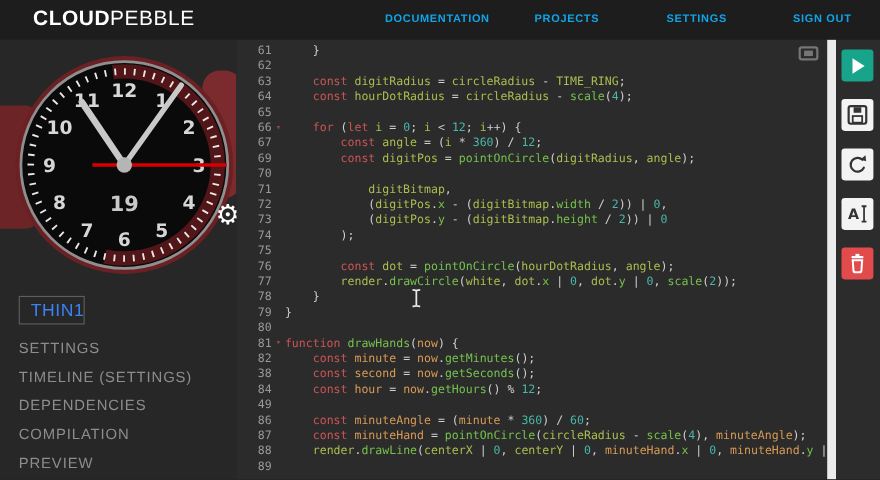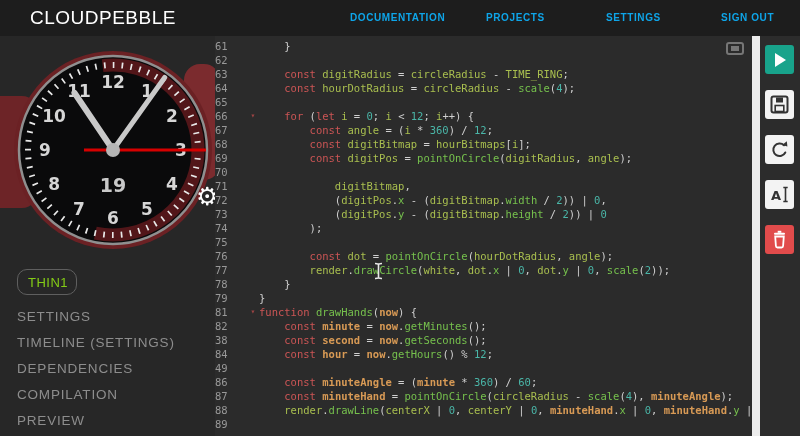--- a/index.html
+++ b/index.html
@@ -3,45 +3,45 @@
 <meta charset="utf-8">
 <style>
   * { margin:0; padding:0; box-sizing:border-box; }
   html,body { width:800px; height:436px; overflow:hidden; background:#272727;
               font-family:"Liberation Sans", sans-serif; }
   .app { position:relative; width:800px; height:436px; background:#272727; overflow:hidden; }
 
   
   .topnav { position:absolute; left:0; top:0; width:800px; height:36px; background:#1d1d1d; z-index:30; }
   .logo { position:absolute; left:30px; top:0; line-height:36px; font-size:19px; color:#fff; cursor:pointer; letter-spacing:.5px; }
-  .logo-b { font-weight:400; }
+  .logo-b { font-weight:700; }
   .logo-l { font-weight:300; }
   .navlink { position:absolute; top:0; line-height:36px; font-size:10px; font-weight:700;
              letter-spacing:.6px; color:#0ea5e9; cursor:pointer; text-decoration:none; }
   .nl-0 { left:350px; } .nl-1 { left:486px; } .nl-2 { left:606px; } .nl-3 { left:721px;text-align:center; }
 
   
   .sidebar { position:absolute; left:0; top:36px; width:215px; height:400px; background:#272727; overflow:hidden; }
   .watchsvg { position:absolute; left:0; top:2px; }
   .gear { position:absolute; left:196px; top:148px; font-size:25px; color:#ffffff; cursor:pointer; z-index:5; line-height:1; }
   .project-tab { position:absolute; left:17px; top:233px; width:60px; height:26px; border:1px solid #5f5f5f;
-                 border-radius:10px; color:#84cc16; font-size:13px; line-height:25px; padding-left:10px;
+                 border-radius:0; color:#3b82f6; font-size:16px; line-height:25px; padding-left:10px;
                  letter-spacing:.5px; cursor:pointer; }
   .side-menu { position:absolute; left:17px; top:268px; }
   .side-item { height:26px; line-height:26px; font-size:13.5px; color:#8d8d8d; letter-spacing:.8px; cursor:pointer; }
 
   
   .editor { position:absolute; left:215px; top:36px; width:537px; height:400px; background:#2b2b2b; overflow:hidden; }
   .code-lines { position:absolute; left:0; top:3px; width:100%; }
   .cl { display:flex; height:14px; line-height:14px; font-family:"DejaVu Sans Mono", monospace; font-size:10.5px; white-space:pre; }
-  .ln { width:32px; text-align:left; color:#999999; flex:0 0 32px; }
+  .ln { width:32px; text-align:right; color:#999999; flex:0 0 32px; }
   .fold { width:12px; flex:0 0 12px; text-align:center; color:#9e4444; font-size:8px; line-height:14px; }
   .ct { white-space:pre; }
   .tk-p { color:#d0d0d0; } .tk-k { color:#cc5555; } .tk-v { color:#a9bf4f; }
-  .tk-f { color:#76c14d; } .tk-n { color:#4ab6a8; } .tk-o { color:#d89a55;font-weight:bold; }
+  .tk-f { color:#76c14d; } .tk-n { color:#4ab6a8; } .tk-o { color:#d89a55; }
   .fullscreen-icon { position:absolute; left:511px; top:6px; width:18px; height:13px; border:2px solid #767676;
                      border-radius:3px; cursor:pointer; }
   .fullscreen-icon span { display:block; width:8px; height:5px; background:#767676; margin:2px auto 0 auto; }
   .ibeam { position:absolute; left:158px; top:226px; z-index:6; }
 
   
   .scrollbar { position:absolute; left:752px; top:36px; width:8px; height:400px; background:#ececec; cursor:pointer; }
 
   
   .toolbar { position:absolute; left:760px; top:36px; width:40px; height:400px; background:#2c2c2c; }
@@ -114,32 +114,32 @@
 
   <main class="editor">
     <div id="code" class="code-lines">
         <div class="cl"><span class="ln">61</span><span class="fold"></span><span class="ct"><span class="tk-p">    }</span></span></div>
         <div class="cl"><span class="ln">62</span><span class="fold"></span><span class="ct"></span></div>
         <div class="cl"><span class="ln">63</span><span class="fold"></span><span class="ct"><span class="tk-p">    </span><span class="tk-k">const</span><span class="tk-p"> </span><span class="tk-v">digitRadius</span><span class="tk-p"> = </span><span class="tk-v">circleRadius</span><span class="tk-p"> - </span><span class="tk-v">TIME_RING</span><span class="tk-p">;</span></span></div>
         <div class="cl"><span class="ln">64</span><span class="fold"></span><span class="ct"><span class="tk-p">    </span><span class="tk-k">const</span><span class="tk-p"> </span><span class="tk-v">hourDotRadius</span><span class="tk-p"> = </span><span class="tk-v">circleRadius</span><span class="tk-p"> - </span><span class="tk-f">scale</span><span class="tk-p">(</span><span class="tk-n">4</span><span class="tk-p">);</span></span></div>
         <div class="cl"><span class="ln">65</span><span class="fold"></span><span class="ct"></span></div>
         <div class="cl"><span class="ln">66</span><span class="fold">▾</span><span class="ct"><span class="tk-p">    </span><span class="tk-k">for</span><span class="tk-p"> (</span><span class="tk-k">let</span><span class="tk-p"> </span><span class="tk-v">i</span><span class="tk-p"> = </span><span class="tk-n">0</span><span class="tk-p">; </span><span class="tk-v">i</span><span class="tk-p"> &lt; </span><span class="tk-n">12</span><span class="tk-p">; </span><span class="tk-v">i</span><span class="tk-p">++) {</span></span></div>
         <div class="cl"><span class="ln">67</span><span class="fold"></span><span class="ct"><span class="tk-p">        </span><span class="tk-k">const</span><span class="tk-p"> </span><span class="tk-v">angle</span><span class="tk-p"> = (</span><span class="tk-v">i</span><span class="tk-p"> * </span><span class="tk-n">360</span><span class="tk-p">) / </span><span class="tk-n">12</span><span class="tk-p">;</span></span></div>
-        <div class="cl"><span class="ln">68</span><span class="fold"></span><span class="ct"><span class="tk-p">        </span><span class="tk-k">const</span><span class="tk-p"> </span><span class="tk-v">digitBitmap</span><span class="tk-p"> = </span><span class="tk-v">hourBitmaps</span><span class="tk-p">[</span><span class="tk-v">i</span><span class="tk-p">];</span></span></div>
         <div class="cl"><span class="ln">69</span><span class="fold"></span><span class="ct"><span class="tk-p">        </span><span class="tk-k">const</span><span class="tk-p"> </span><span class="tk-v">digitPos</span><span class="tk-p"> = </span><span class="tk-f">pointOnCircle</span><span class="tk-p">(</span><span class="tk-v">digitRadius</span><span class="tk-p">, </span><span class="tk-v">angle</span><span class="tk-p">);</span></span></div>
         <div class="cl"><span class="ln">70</span><span class="fold"></span></div>
         <div class="cl"><span class="ln">71</span><span class="fold"></span><span class="ct"><span class="tk-p">            </span><span class="tk-v">digitBitmap</span><span class="tk-p">,</span></span></div>
         <div class="cl"><span class="ln">72</span><span class="fold"></span><span class="ct"><span class="tk-p">            (</span><span class="tk-v">digitPos</span><span class="tk-p">.</span><span class="tk-f">x</span><span class="tk-p"> - (</span><span class="tk-v">digitBitmap</span><span class="tk-p">.</span><span class="tk-f">width</span><span class="tk-p"> / </span><span class="tk-n">2</span><span class="tk-p">)) | </span><span class="tk-n">0</span><span class="tk-p">,</span></span></div>
         <div class="cl"><span class="ln">73</span><span class="fold"></span><span class="ct"><span class="tk-p">            (</span><span class="tk-v">digitPos</span><span class="tk-p">.</span><span class="tk-f">y</span><span class="tk-p"> - (</span><span class="tk-v">digitBitmap</span><span class="tk-p">.</span><span class="tk-f">height</span><span class="tk-p"> / </span><span class="tk-n">2</span><span class="tk-p">)) | </span><span class="tk-n">0</span></span></div>
         <div class="cl"><span class="ln">74</span><span class="fold"></span><span class="ct"><span class="tk-p">        );</span></span></div>
         <div class="cl"><span class="ln">75</span><span class="fold"></span><span class="ct"></span></div>
         <div class="cl"><span class="ln">76</span><span class="fold"></span><span class="ct"><span class="tk-p">        </span><span class="tk-k">const</span><span class="tk-p"> </span><span class="tk-v">dot</span><span class="tk-p"> = </span><span class="tk-f">pointOnCircle</span><span class="tk-p">(</span><span class="tk-v">hourDotRadius</span><span class="tk-p">, </span><span class="tk-v">angle</span><span class="tk-p">);</span></span></div>
         <div class="cl"><span class="ln">77</span><span class="fold"></span><span class="ct"><span class="tk-p">        </span><span class="tk-v">render</span><span class="tk-p">.</span><span class="tk-f">drawCircle</span><span class="tk-p">(</span><span class="tk-v">white</span><span class="tk-p">, </span><span class="tk-v">dot</span><span class="tk-p">.</span><span class="tk-f">x</span><span class="tk-p"> | </span><span class="tk-n">0</span><span class="tk-p">, </span><span class="tk-v">dot</span><span class="tk-p">.</span><span class="tk-f">y</span><span class="tk-p"> | </span><span class="tk-n">0</span><span class="tk-p">, </span><span class="tk-f">scale</span><span class="tk-p">(</span><span class="tk-n">2</span><span class="tk-p">));</span></span></div>
         <div class="cl"><span class="ln">78</span><span class="fold"></span><span class="ct"><span class="tk-p">    }</span></span></div>
         <div class="cl"><span class="ln">79</span><span class="fold"></span><span class="ct"><span class="tk-p">}</span></span></div>
+        <div class="cl"><span class="ln">80</span><span class="fold"></span><span class="ct"></span></div>
         <div class="cl"><span class="ln">81</span><span class="fold">▾</span><span class="ct"><span class="tk-k">function</span><span class="tk-p"> </span><span class="tk-f">drawHands</span><span class="tk-p">(</span><span class="tk-o">now</span><span class="tk-p">) {</span></span></div>
         <div class="cl"><span class="ln">82</span><span class="fold"></span><span class="ct"><span class="tk-p">    </span><span class="tk-k">const</span><span class="tk-p"> </span><span class="tk-o">minute</span><span class="tk-p"> = </span><span class="tk-o">now</span><span class="tk-p">.</span><span class="tk-f">getMinutes</span><span class="tk-p">();</span></span></div>
         <div class="cl"><span class="ln">38</span><span class="fold"></span><span class="ct"><span class="tk-p">    </span><span class="tk-k">const</span><span class="tk-p"> </span><span class="tk-o">second</span><span class="tk-p"> = </span><span class="tk-o">now</span><span class="tk-p">.</span><span class="tk-f">getSeconds</span><span class="tk-p">();</span></span></div>
         <div class="cl"><span class="ln">84</span><span class="fold"></span><span class="ct"><span class="tk-p">    </span><span class="tk-k">const</span><span class="tk-p"> </span><span class="tk-o">hour</span><span class="tk-p"> = </span><span class="tk-o">now</span><span class="tk-p">.</span><span class="tk-f">getHours</span><span class="tk-p">() % </span><span class="tk-n">12</span><span class="tk-p">;</span></span></div>
         <div class="cl"><span class="ln">49</span><span class="fold"></span><span class="ct"></span></div>
         <div class="cl"><span class="ln">86</span><span class="fold"></span><span class="ct"><span class="tk-p">    </span><span class="tk-k">const</span><span class="tk-p"> </span><span class="tk-o">minuteAngle</span><span class="tk-p"> = (</span><span class="tk-o">minute</span><span class="tk-p"> * </span><span class="tk-n">360</span><span class="tk-p">) / </span><span class="tk-n">60</span><span class="tk-p">;</span></span></div>
         <div class="cl"><span class="ln">87</span><span class="fold"></span><span class="ct"><span class="tk-p">    </span><span class="tk-k">const</span><span class="tk-p"> </span><span class="tk-o">minuteHand</span><span class="tk-p"> = </span><span class="tk-f">pointOnCircle</span><span class="tk-p">(</span><span class="tk-v">circleRadius</span><span class="tk-p"> - </span><span class="tk-f">scale</span><span class="tk-p">(</span><span class="tk-n">4</span><span class="tk-p">), </span><span class="tk-o">minuteAngle</span><span class="tk-p">);</span></span></div>
         <div class="cl"><span class="ln">88</span><span class="fold"></span><span class="ct"><span class="tk-p">    </span><span class="tk-v">render</span><span class="tk-p">.</span><span class="tk-f">drawLine</span><span class="tk-p">(</span><span class="tk-v">centerX</span><span class="tk-p"> | </span><span class="tk-n">0</span><span class="tk-p">, </span><span class="tk-v">centerY</span><span class="tk-p"> | </span><span class="tk-n">0</span><span class="tk-p">, </span><span class="tk-o">minuteHand</span><span class="tk-p">.</span><span class="tk-f">x</span><span class="tk-p"> | </span><span class="tk-n">0</span><span class="tk-p">, </span><span class="tk-o">minuteHand</span><span class="tk-p">.</span><span class="tk-f">y</span><span class="tk-p"> | </span></span></div>
         <div class="cl"><span class="ln">89</span><span class="fold"></span><span class="ct"></span></div>
       </div>

